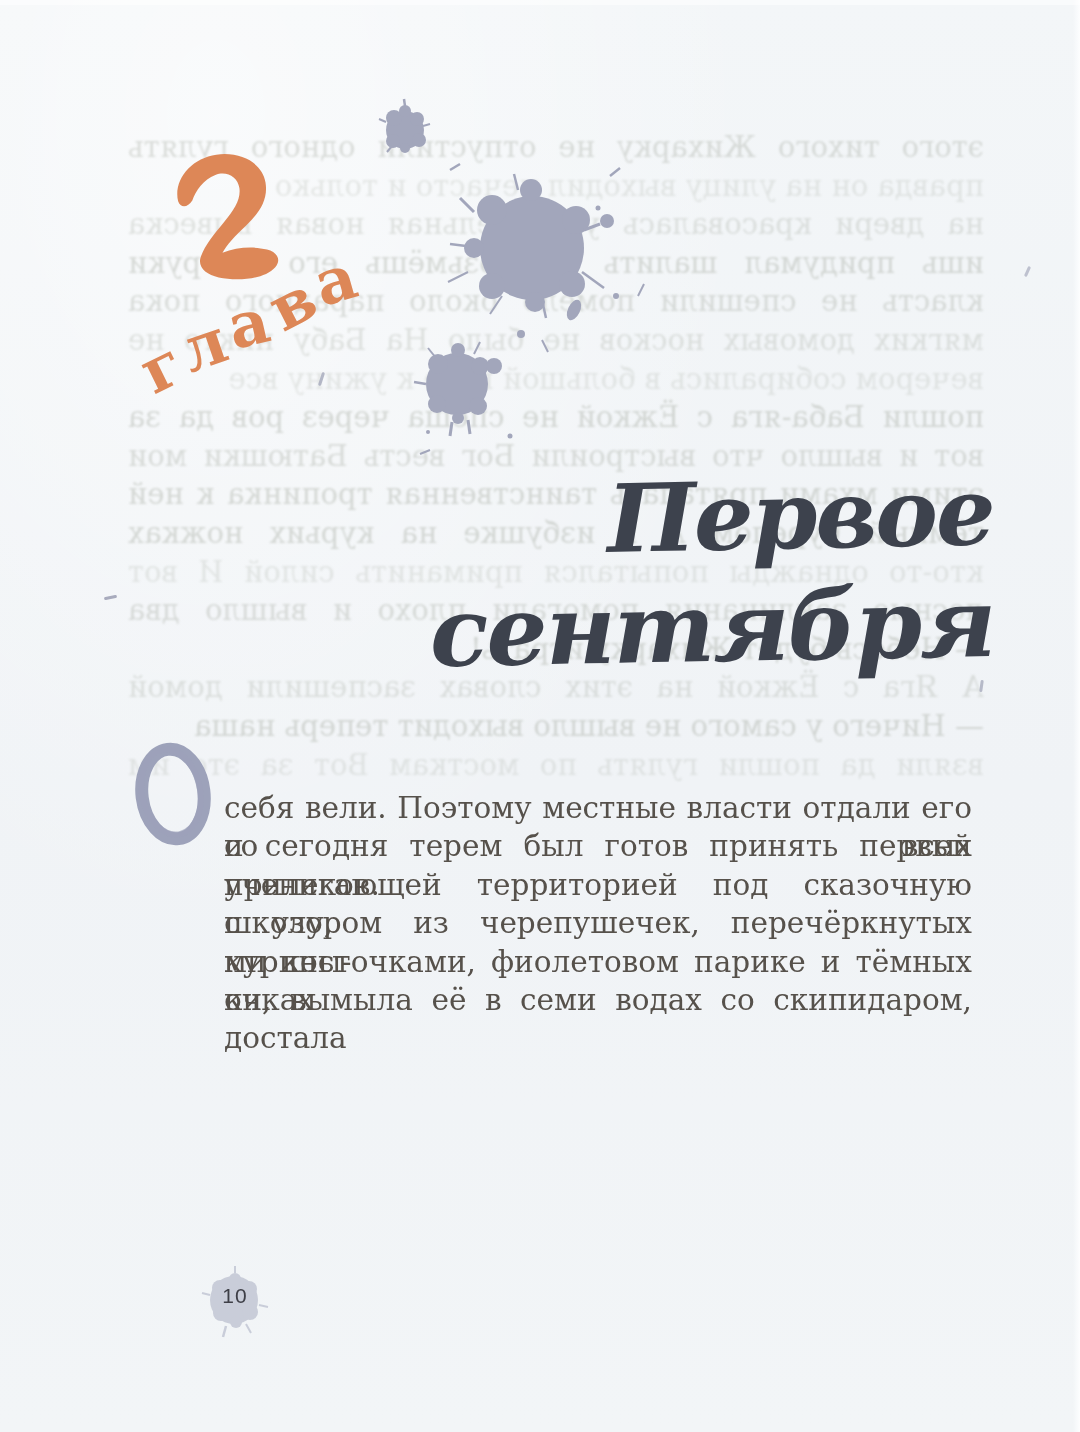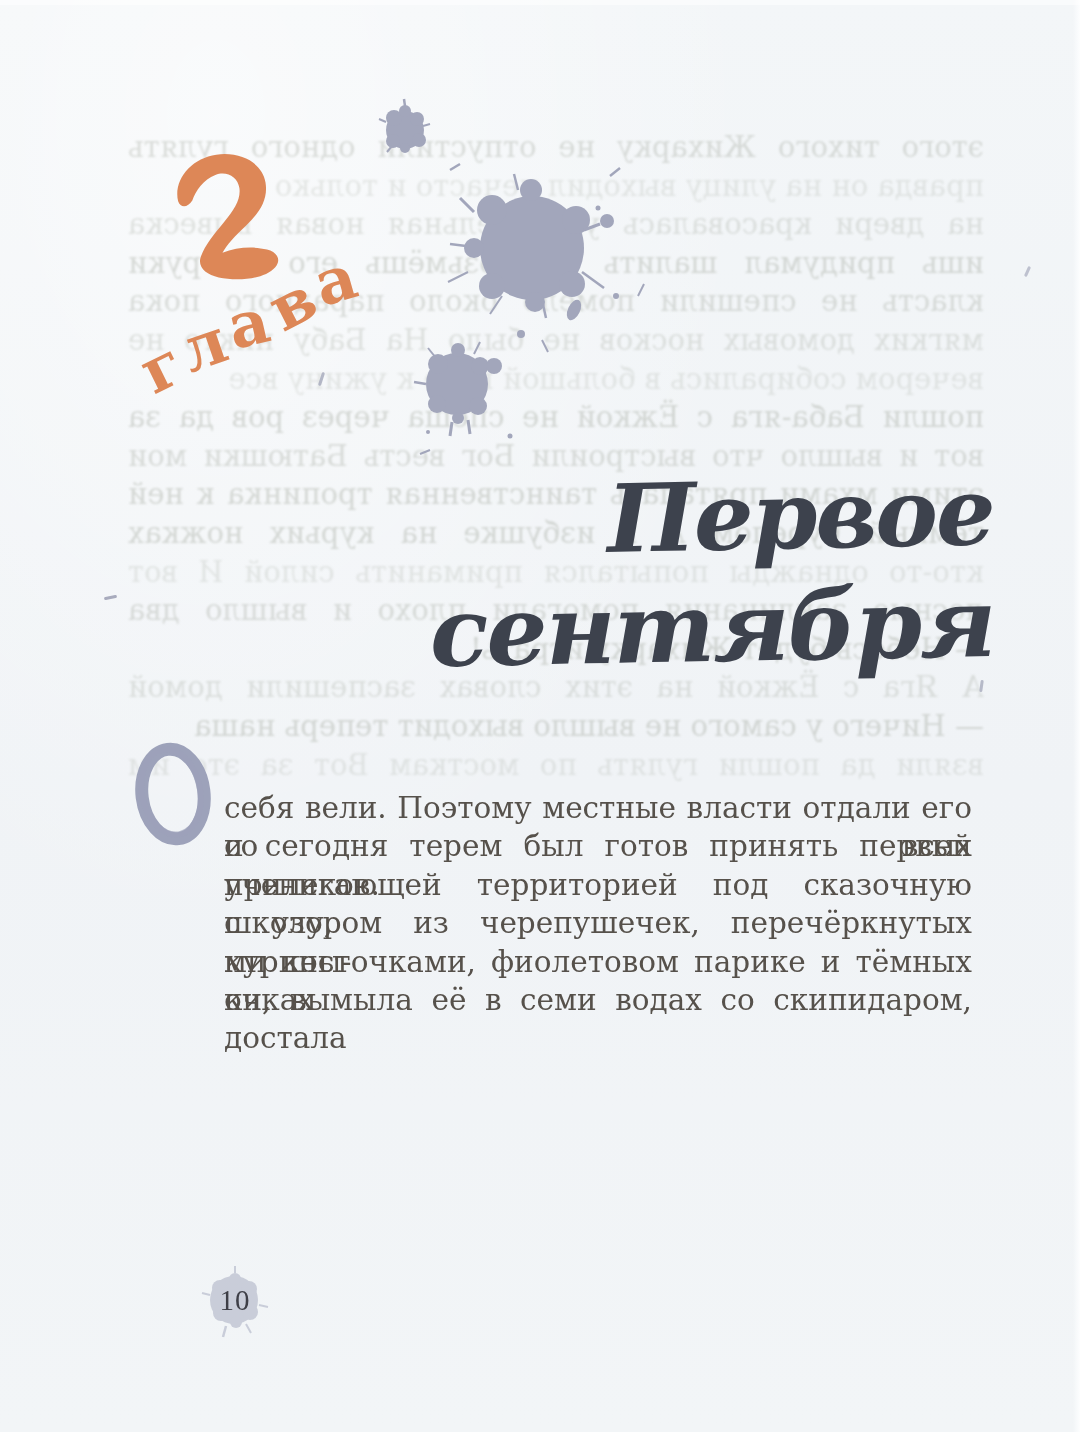--- a/index.html
+++ b/index.html
@@ -65,22 +65,22 @@
     color:#56514b; font-size:29.5px; line-height:38.4px;
     font-family:"DejaVu Serif","Liberation Serif",serif;
   }
   .bodytext .ln{text-align:justify; text-align-last:justify; height:38.4px; white-space:nowrap0;}
   .bodytext .ln.indent{padding-left:30px;}
 
   
   .pagenum-splat{position:absolute; left:196px; top:1263px; width:78px; height:78px;}
   .pagenum{
     position:absolute; left:196px; top:1284px; width:78px; text-align:center;
-    color:#3e3f47; font-size:29px; letter-spacing:1px;
-    font-family:Liberation Serif, serif;
+    color:#3e3f47; font-size:21px; letter-spacing:1px;
+    font-family:Liberation Sans, sans-serif;
   }
 
   .blots{position:absolute; left:370px; top:88px; width:300px; height:390px;}
   .speck{position:absolute; background:#a8abbd; border-radius:2px;}
   .speck.s1{left:104px; top:596px; width:13px; height:3px; transform:rotate(-12deg);}
   .speck.s2{left:1026px; top:266px; width:3px; height:11px; transform:rotate(24deg); opacity:.7;}
   .speck.s3{left:980px; top:680px; width:3px; height:12px; transform:rotate(8deg); opacity:.8;}
   .speck.s4{left:320px; top:372px; width:3px; height:14px; transform:rotate(18deg); opacity:.85;}
 </style>
 </head>

